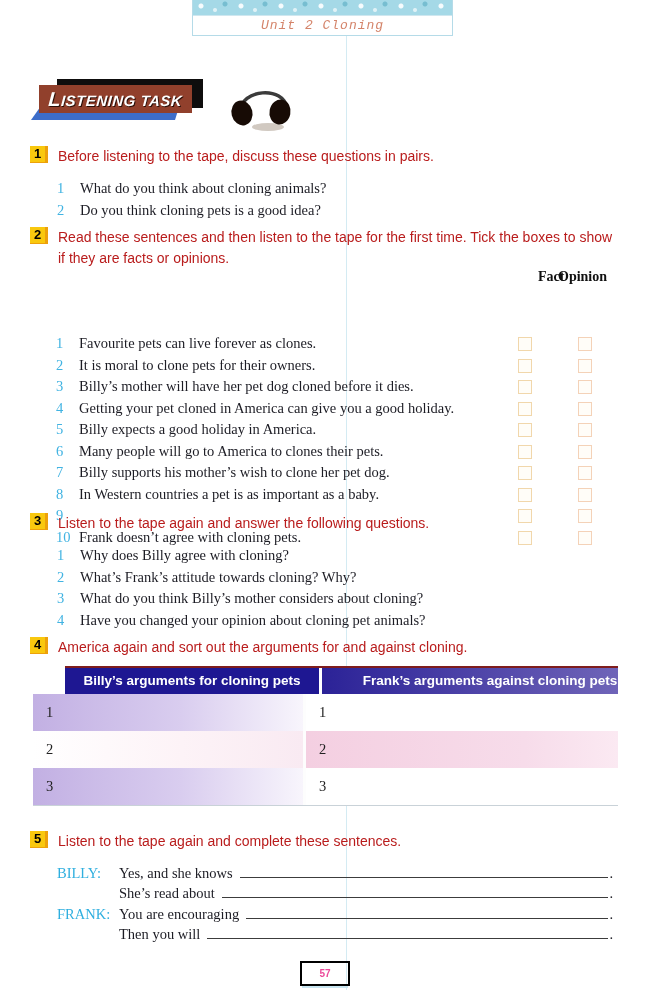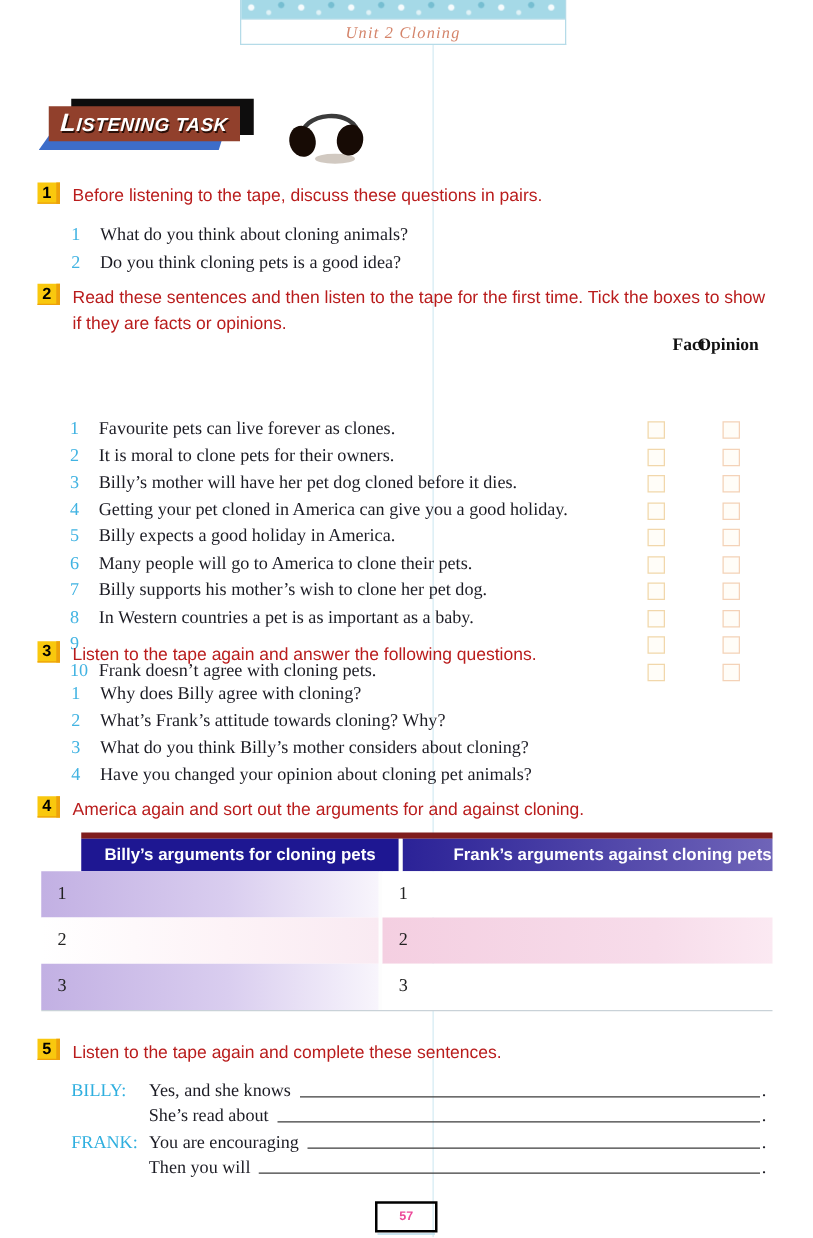--- a/index.html
+++ b/index.html
@@ -10,21 +10,21 @@
   
   .unit-banner{position:absolute;left:192px;top:0;width:261px;height:36px;
                border:1px solid #b5dbe8;border-top:none;box-sizing:border-box;background:#fff;}
   .unit-banner .band{height:15px;background-color:#a5d9e7;
     background-image:
       radial-gradient(circle at 8px 6px, rgba(255,255,255,.9) 2px, rgba(255,255,255,0) 3px),
       radial-gradient(circle at 22px 10px, rgba(255,255,255,.65) 1.5px, rgba(255,255,255,0) 2.5px),
       radial-gradient(circle at 32px 4px, rgba(110,185,205,.85) 2px, rgba(110,185,205,0) 3px);
     background-size:40px 14px;border-bottom:1px solid #cfe7ef;}
   .unit-banner .label{height:17px;line-height:20px;text-align:center;
-    font-family:Liberation Serif, serif;font-style:italic;
+    font-family:Liberation Mono, monospace;font-style:italic;
     font-size:13px;color:#d4846a;letter-spacing:1px;}
 
   
   .logo-black{position:absolute;left:57px;top:79px;width:146px;height:29px;background:#0e0d0d;}
   .logo-blue{position:absolute;left:31px;top:101px;width:150px;height:19px;background:#3d6dc9;
              clip-path:polygon(9% 0,100% 0,96% 100%,0 100%);}
   .logo-red{position:absolute;left:39px;top:85px;width:153px;height:28px;background:#91402c;}
   .logo-text{display:block;margin:0;padding-top:3px;text-align:center;color:#fff;
     font-family:"Liberation Sans",sans-serif;font-weight:bold;font-style:italic;
     font-size:15px;letter-spacing:.5px;text-shadow:1px 1px 0 #2a0f08;transform:skewX(-4deg);}
@@ -51,21 +51,21 @@
   .slist{margin:64px 0 0 26px;font-family:"Liberation Serif",serif;font-size:14.5px;color:#1c1c24;}
   .srow{position:relative;display:flex;height:21.5px;line-height:21.5px;}
   .snum{flex:0 0 23px;color:#41b3e2;}
   .cb{position:absolute;top:4px;width:12px;height:12px;border:1.5px solid #f1d7ab;background:#fffdf8;}
   .cb.fact-cb{left:462px;}
   .cb.op-cb{left:522px;border-color:#f4d2b8;}
 
   
   .arg-table{position:absolute;left:33px;top:666px;width:585px;border-bottom:1px solid #c9d2d8;
              font-family:"Liberation Sans",sans-serif;}
-  .arg-head{display:flex;height:26px;border-top:5px solid #7f1d1d;margin-left:32px;}
+  .arg-head{display:flex;height:26px;border-top:2px solid #7f1d1d;margin-left:32px;}
   .arg-head .cell{box-sizing:border-box;color:#fff;font-weight:bold;font-size:13.5px;
                   text-align:center;line-height:26px;}
   .arg-head .c1{width:270px;background:#1e1792;}
   .arg-head .c2{width:315px;background:linear-gradient(90deg,#2b2297,#6f64b8);border-left:3px solid #fff;padding-left:40px;}
   .arg-body{display:flex;}
   .arg-col{display:flex;flex-direction:column;}
   .arg-col.c1{width:270px;}
   .arg-col.c2{width:315px;border-left:3px solid #fdfdfd;box-sizing:border-box;}
   .arg-row{height:37px;display:flex;align-items:center;padding-left:13px;box-sizing:border-box;
            font-family:"Liberation Serif",serif;font-size:14.5px;color:#222;}
@@ -162,21 +162,21 @@
         <span class="cb op-cb"></span>
       </div>
       <div class="srow">
         <span class="snum">5</span>
         <span>Billy expects a good holiday in America.</span>
         <span class="cb fact-cb"></span>
         <span class="cb op-cb"></span>
       </div>
       <div class="srow">
         <span class="snum">6</span>
-        <span>Many people will go to America to clone their pets.</span>
+        <span>Many people will go to America to clones their pets.</span>
         <span class="cb fact-cb"></span>
         <span class="cb op-cb"></span>
       </div>
       <div class="srow">
         <span class="snum">7</span>
         <span>Billy supports his mother’s wish to clone her pet dog.</span>
         <span class="cb fact-cb"></span>
         <span class="cb op-cb"></span>
       </div>
       <div class="srow">

